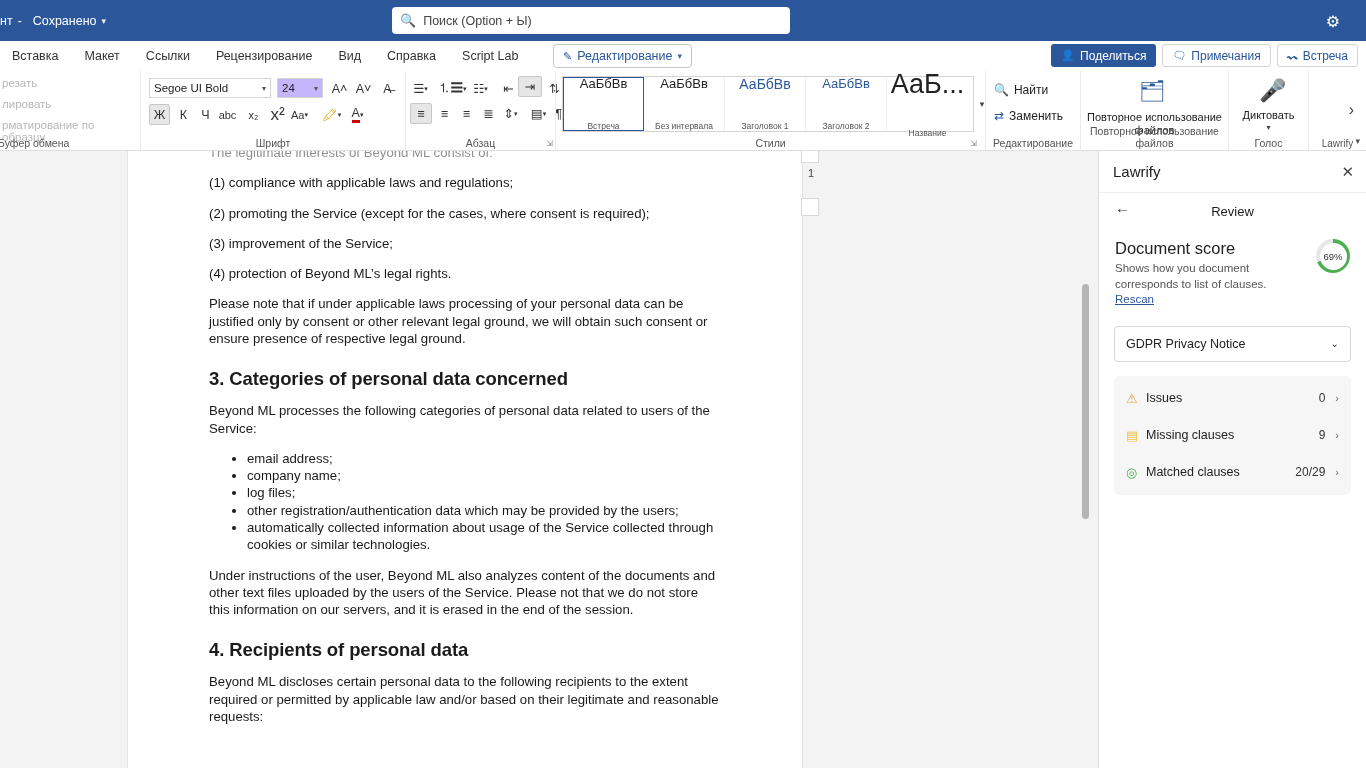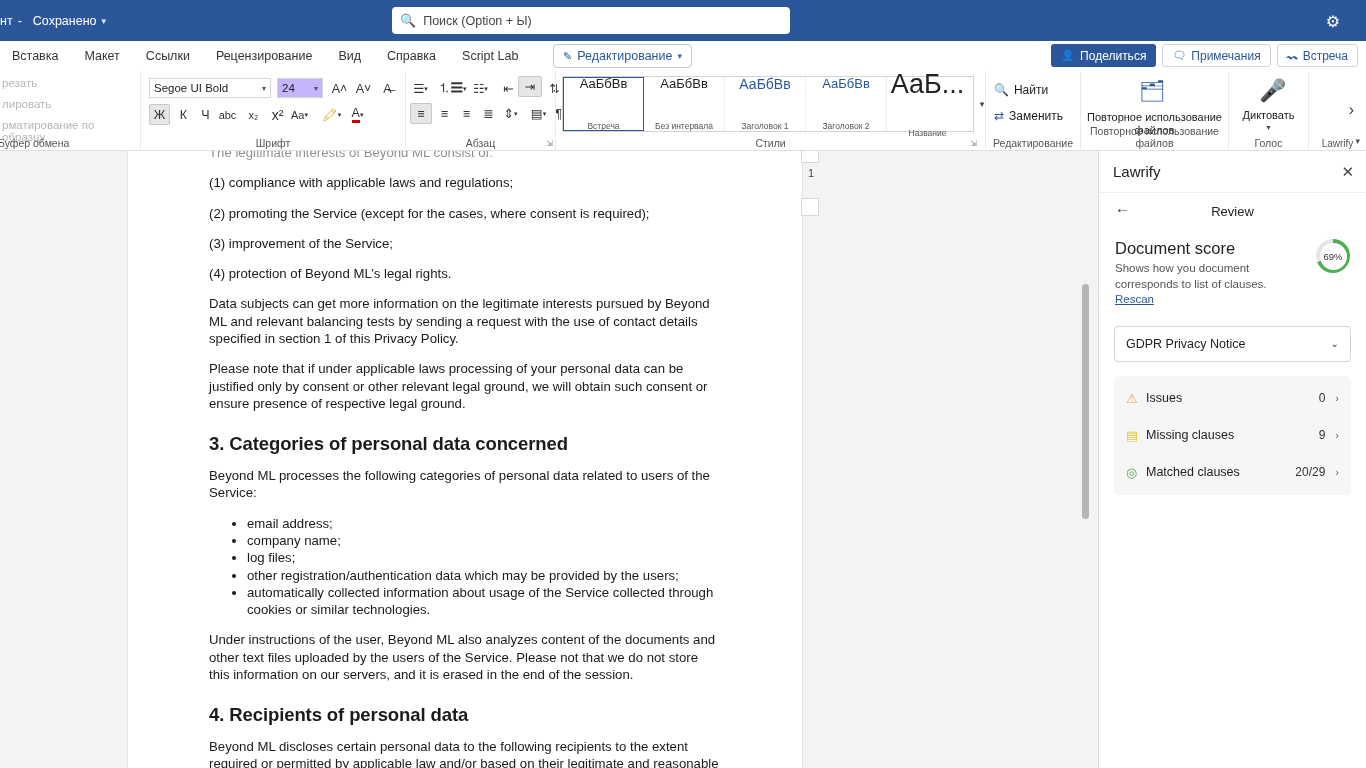--- a/index.html
+++ b/index.html
@@ -297,21 +297,21 @@
       </div>
       <div class="ico" style="left:188px; top:7px;">A˄</div>
       <div class="ico" style="left:212px; top:7px;">A˅</div>
       <div class="ico" style="left:236px; top:7px;">A̶</div>
 
       <div class="ico sel" style="left:8px; top:33px;">Ж</div>
       <div class="ico" style="left:32px; top:33px;">К</div>
       <div class="ico" style="left:54px; top:33px;">Ч</div>
       <div class="ico" style="left:76px; top:33px; font-size:11px;">abc</div>
       <div class="ico" style="left:102px; top:33px; font-size:11px;">x₂</div>
-      <div class="ico" style="left:126px; top:33px; font-size:14px;">x²</div>
+      <div class="ico" style="left:126px; top:33px; font-size:17px;">x²</div>
       <div class="ico" style="left:148px; top:33px; font-size:11px;">
         <span>Aa</span>
           <span style="font-size:7px;">▾</span>
       </div>
       <div class="ico" style="left:180px; top:33px;">
         <span style="color:#d8a200;">🖍</span>
           <span style="font-size:7px;">▾</span>
       </div>
       <div class="ico" style="left:206px; top:33px;">
         <span style="border-bottom:3px solid #c00;">A</span>
@@ -401,21 +401,20 @@
   </div>
 
   <div class="docarea">
     <div class="page">
       <div class="doc-body">
         <p class="p clipped">The legitimate interests of Beyond ML consist of:</p>
         <p class="p">(1) compliance with applicable laws and regulations;</p>
         <p class="p">(2) promoting the Service (except for the cases, where consent is required);</p>
         <p class="p">(3) improvement of the Service;</p>
         <p class="p">(4) protection of Beyond ML’s legal rights.</p>
-        <p class="p">Data subjects can get more information on the legitimate interests pursued by Beyond ML and relevant balancing tests by sending a request with the use of contact details specified in section 1 of this Privacy Policy.</p>
         <p class="p">Please note that if under applicable laws processing of your personal data can be justified only by consent or other relevant legal ground, we will obtain such consent or ensure presence of respective legal ground.</p>
 
         <h2 class="dh">3. Categories of personal data concerned</h2>
         <p class="p">Beyond ML processes the following categories of personal data related to users of the Service:</p>
         <ul class="dl">
           <li>email address;</li>
           <li>company name;</li>
           <li>log files;</li>
           <li>other registration/authentication data which may be provided by the users;</li>
           <li>automatically collected information about usage of the Service collected through cookies or similar technologies.</li>

